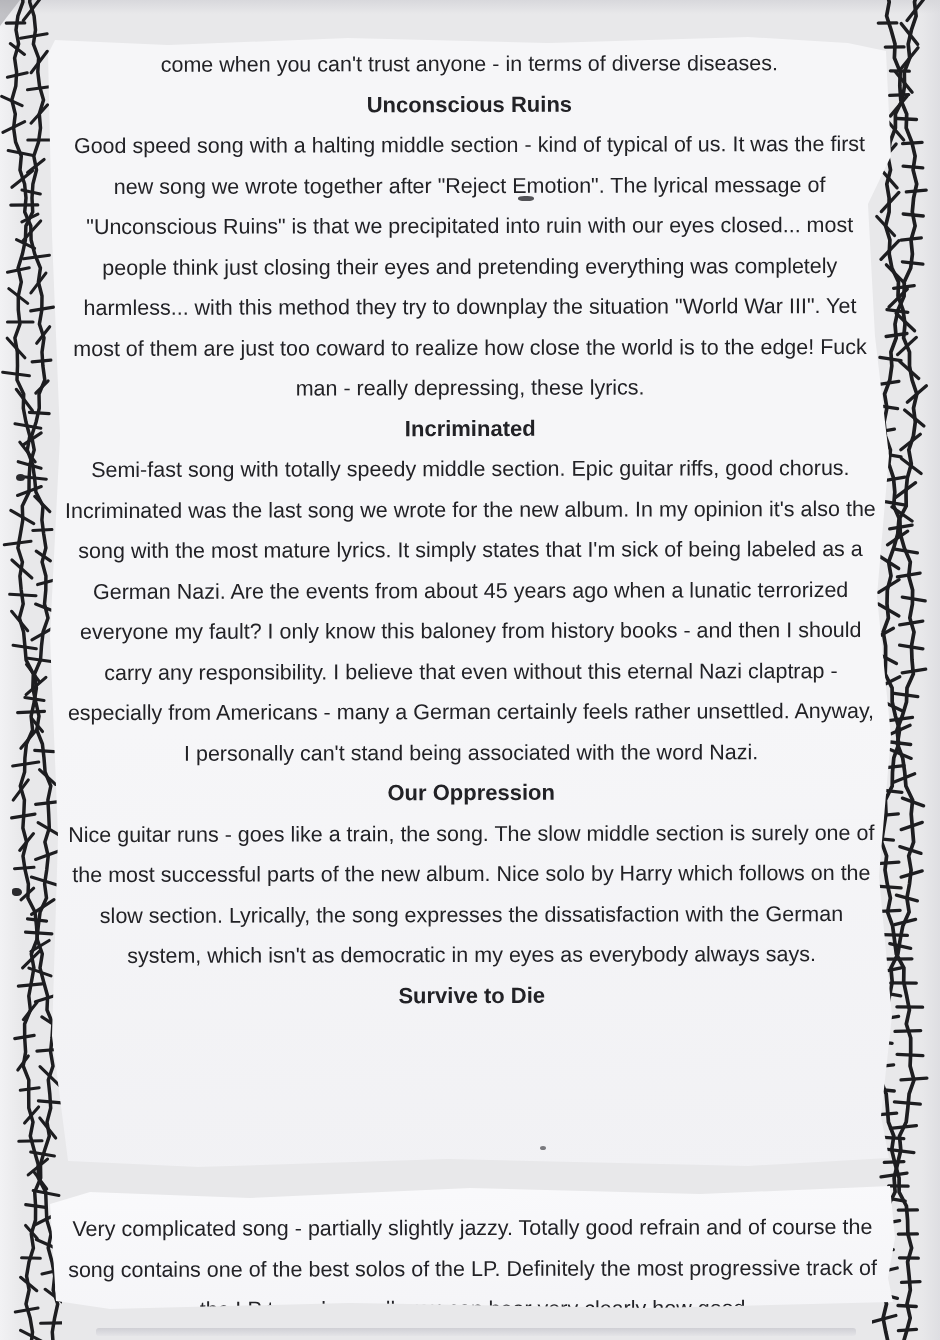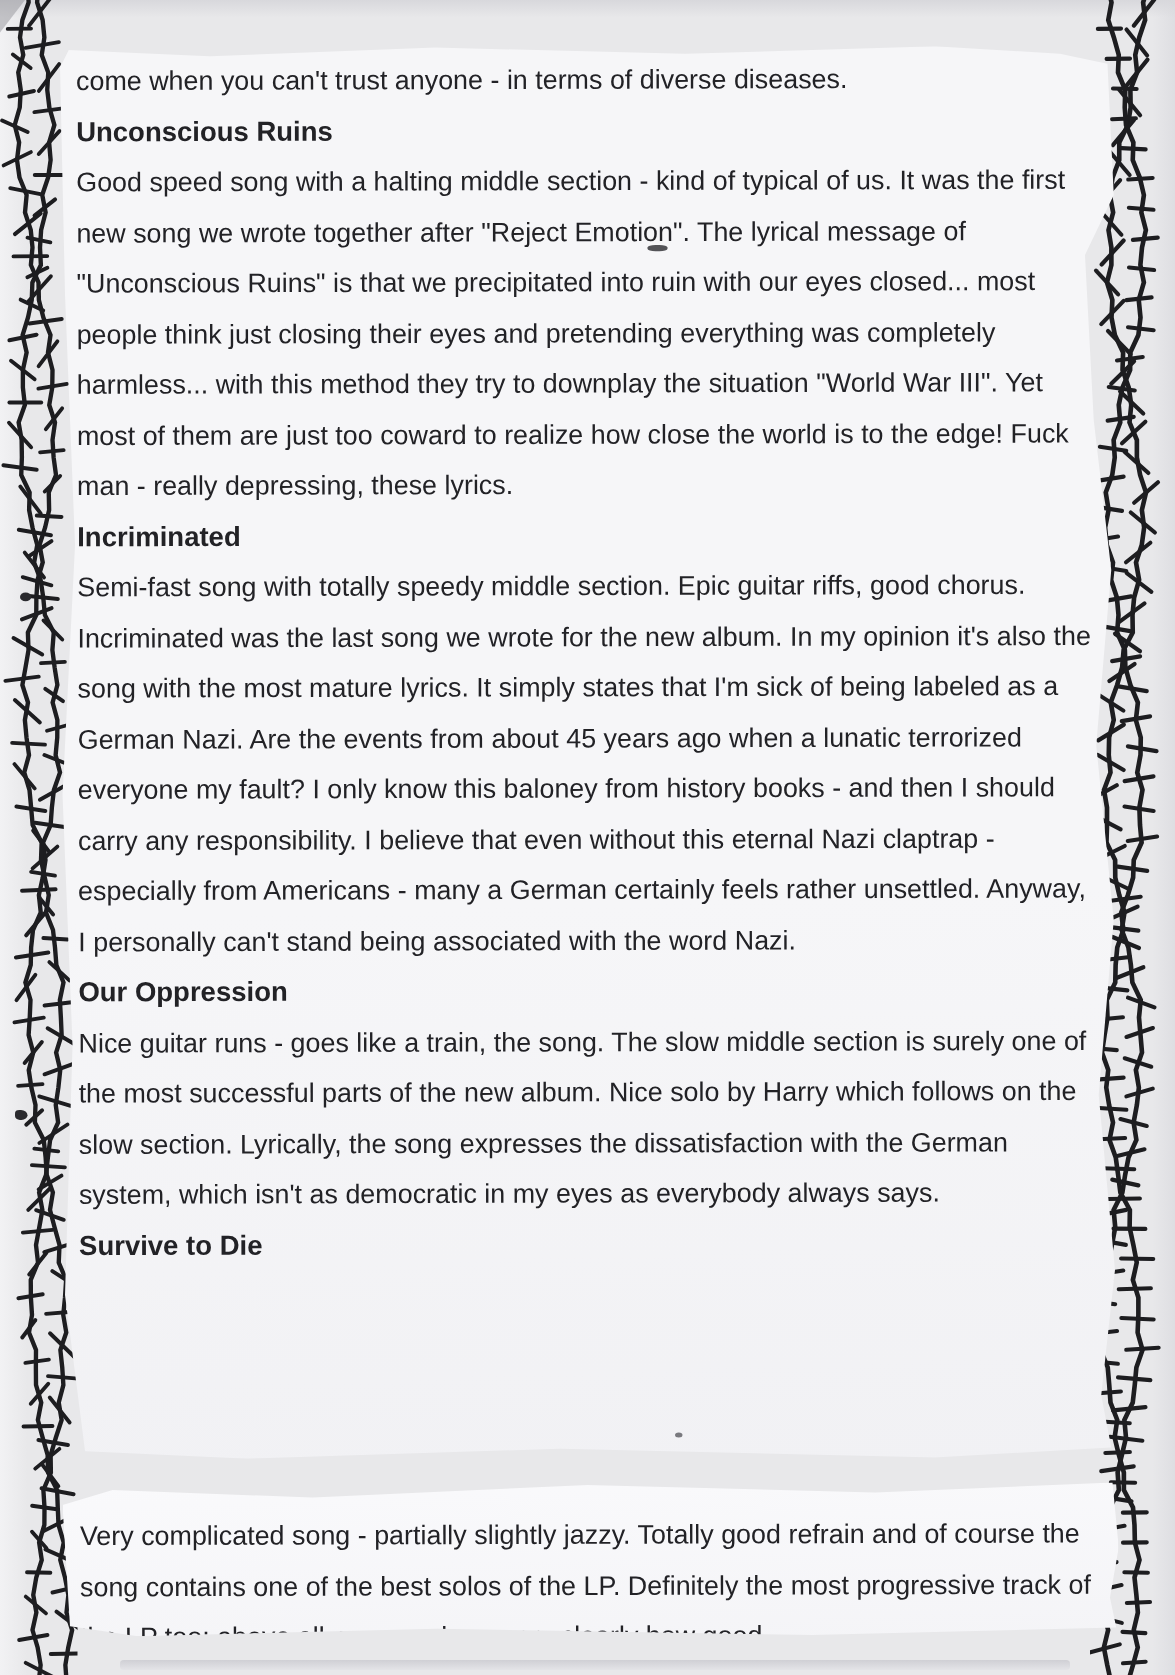--- a/index.html
+++ b/index.html
@@ -1,21 +1,21 @@
 <!DOCTYPE html>
 <html><head>
 <meta charset="utf-8">
 <style>
   html,body{margin:0;padding:0;}
   body{
     width:940px;height:1340px;position:relative;overflow:hidden;
     background:var(--bg,#e8e8ea);
     font-family:"Liberation Sans",sans-serif;
   }
-  .scan{position:absolute;inset:0;}
+  .scan{position:absolute;inset:0;text-align:center;}
   
   .scan::before{
     content:"";position:absolute;inset:0;pointer-events:none;
     background:
       linear-gradient(180deg, #d8d8dc 0, rgba(216,216,220,0) 14px),
       linear-gradient(90deg, #f2f2f4 0, rgba(242,242,244,0) 22px),
       linear-gradient(270deg, #dedee2 0, rgba(222,222,226,0) 18px);
   }
   .corner-fold{
     position:absolute;left:0;top:0;width:0;height:0;

